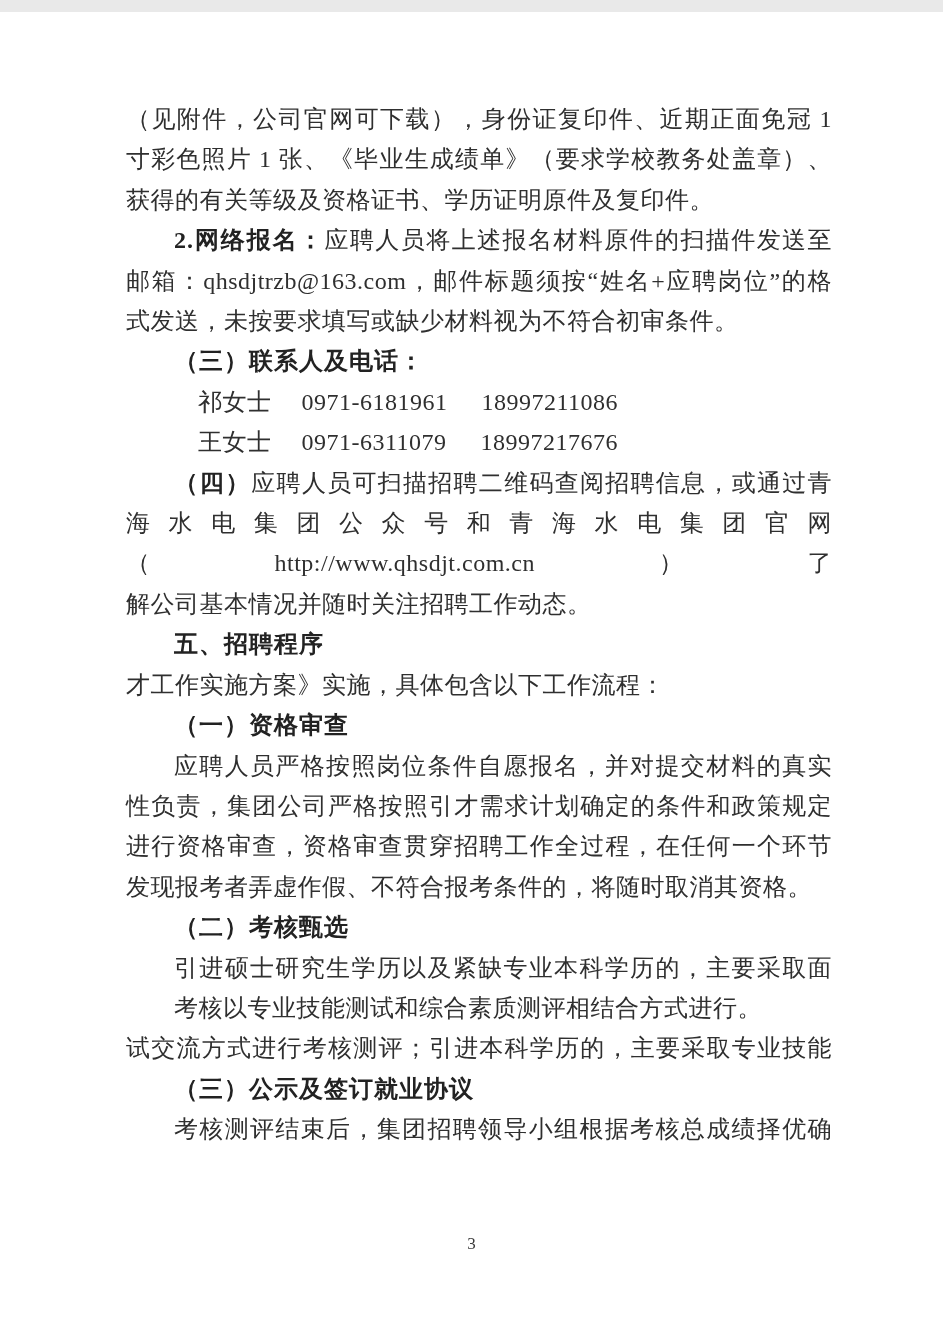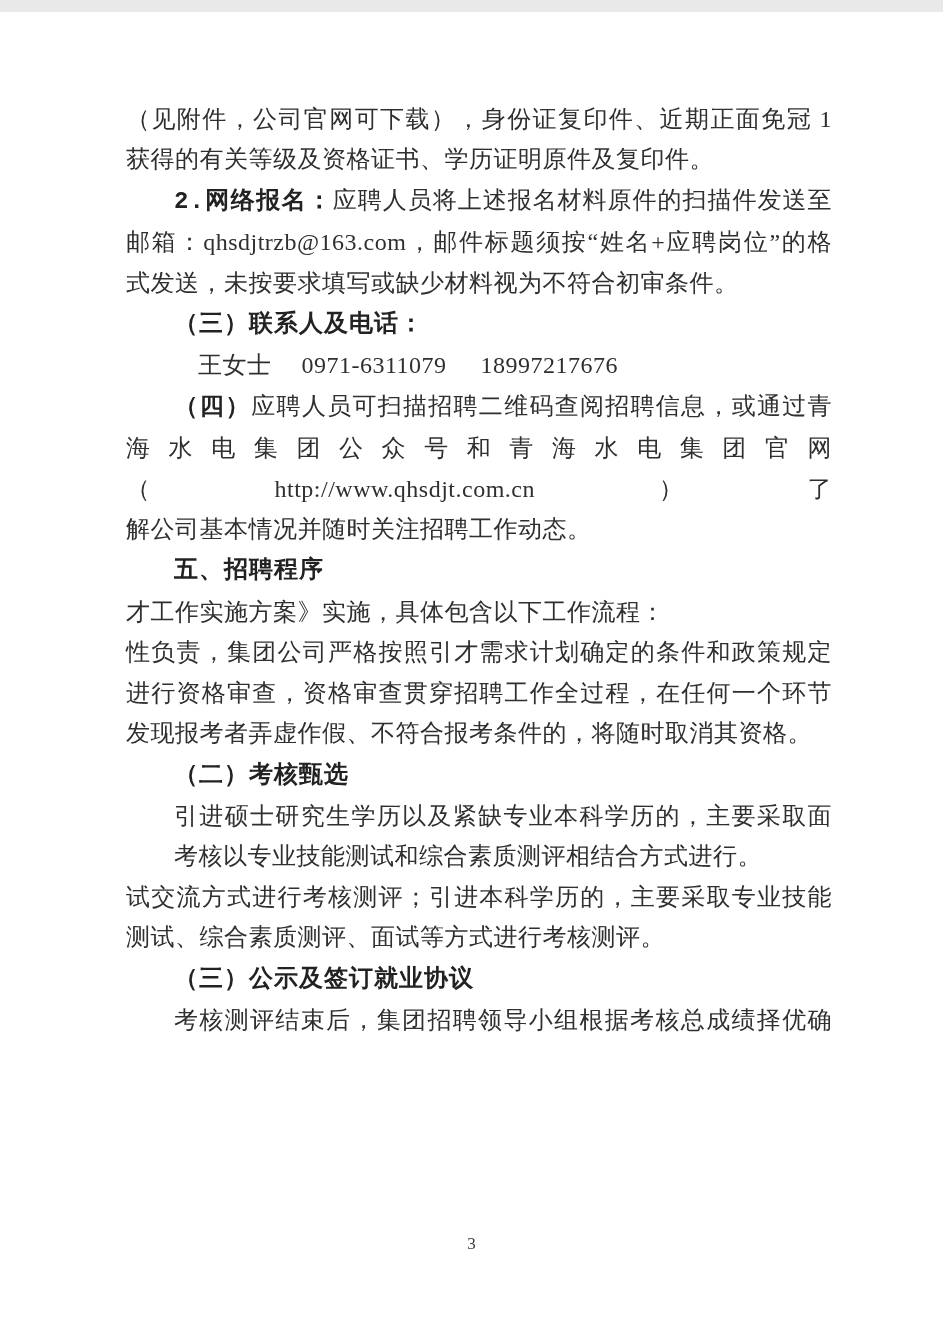--- a/index.html
+++ b/index.html
@@ -36,21 +36,21 @@
     white-space: normal;
     text-align: justify;
     text-align-last: justify;
     text-justify: inter-character;
   }
 
   .line.ind { text-indent: 2em; }
 
   .line .b {
     font-weight: bold;
-    font-family: Liberation Mono, monospace;
+    font-family: Liberation Serif, serif;
     letter-spacing: 1px;
     color: #222;
   }
 
   .line.contact { padding-left: 72px; }
   .line.contact .c1 { margin-left: 30px; }
   .line.contact .c2 { margin-left: 34px; }
 
   .page-number {
     position: absolute;
@@ -62,36 +62,39 @@
     color: #3c3c3c;
     font-family: "Liberation Serif", "DejaVu Serif", serif;
   }
 </style>
 </head>
 <body>
 
 <div class="page">
   <div class="doc-body" id="doc-body">
       <div class="line just"><span>（见附件，公司官网可下载），身份证复印件、近期正面免冠 1</span></div>
+      <div class="line just"><span>寸彩色照片 1 张、《毕业生成绩单》（要求学校教务处盖章）、</span></div>
       <div class="line"><span>获得的有关等级及资格证书、学历证明原件及复印件。</span></div>
       <div class="line just ind"><span class="b">2.网络报名：</span><span>应聘人员将上述报名材料原件的扫描件发送至</span></div>
       <div class="line just"><span>邮箱：qhsdjtrzb@163.com，邮件标题须按“姓名+应聘岗位”的格</span></div>
       <div class="line"><span>式发送，未按要求填写或缺少材料视为不符合初审条件。</span></div>
       <div class="line ind"><span class="b">（三）联系人及电话：</span></div>
+      <div class="line contact"><span class="c0">祁女士</span><span class="c1">0971-6181961</span><span class="c2">18997211086</span></div>
       <div class="line contact"><span class="c0">王女士</span><span class="c1">0971-6311079</span><span class="c2">18997217676</span></div>
       <div class="line just ind"><span class="b">（四）</span><span>应聘人员可扫描招聘二维码查阅招聘信息，或通过青</span></div>
       <div class="line just"><span>海水电集团公众号和青海水电集团官网（http://www.qhsdjt.com.cn）了</span></div>
       <div class="line"><span>解公司基本情况并随时关注招聘工作动态。</span></div>
       <div class="line ind"><span class="b">五、招聘程序</span></div>
       <div class="line"><span>才工作实施方案》实施，具体包含以下工作流程：</span></div>
+      <div class="line ind"><span class="b">（一）资格审查</span></div>
+      <div class="line just ind"><span>应聘人员严格按照岗位条件自愿报名，并对提交材料的真实</span></div>
       <div class="line just"><span>性负责，集团公司严格按照引才需求计划确定的条件和政策规定</span></div>
       <div class="line just"><span>进行资格审查，资格审查贯穿招聘工作全过程，在任何一个环节</span></div>
       <div class="line"><span>发现报考者弄虚作假、不符合报考条件的，将随时取消其资格。</span></div>
       <div class="line ind"><span class="b">（二）考核甄选</span></div>
       <div class="line just ind"><span>引进硕士研究生学历以及紧缺专业本科学历的，主要采取面</span></div>
       <div class="line ind"><span>考核以专业技能测试和综合素质测评相结合方式进行。</span></div>
       <div class="line just"><span>试交流方式进行考核测评；引进本科学历的，主要采取专业技能</span></div>
-      <div class="line"><span>测试、综合素质测评、面试等方式进行考核测评。</span></div>
       <div class="line ind"><span class="b">（三）公示及签订就业协议</span></div>
       <div class="line just ind"><span>考核测评结束后，集团招聘领导小组根据考核总成绩择优确</span></div>
     </div>
   <div class="page-number">3</div>
 </div>
 
 </body></html>

